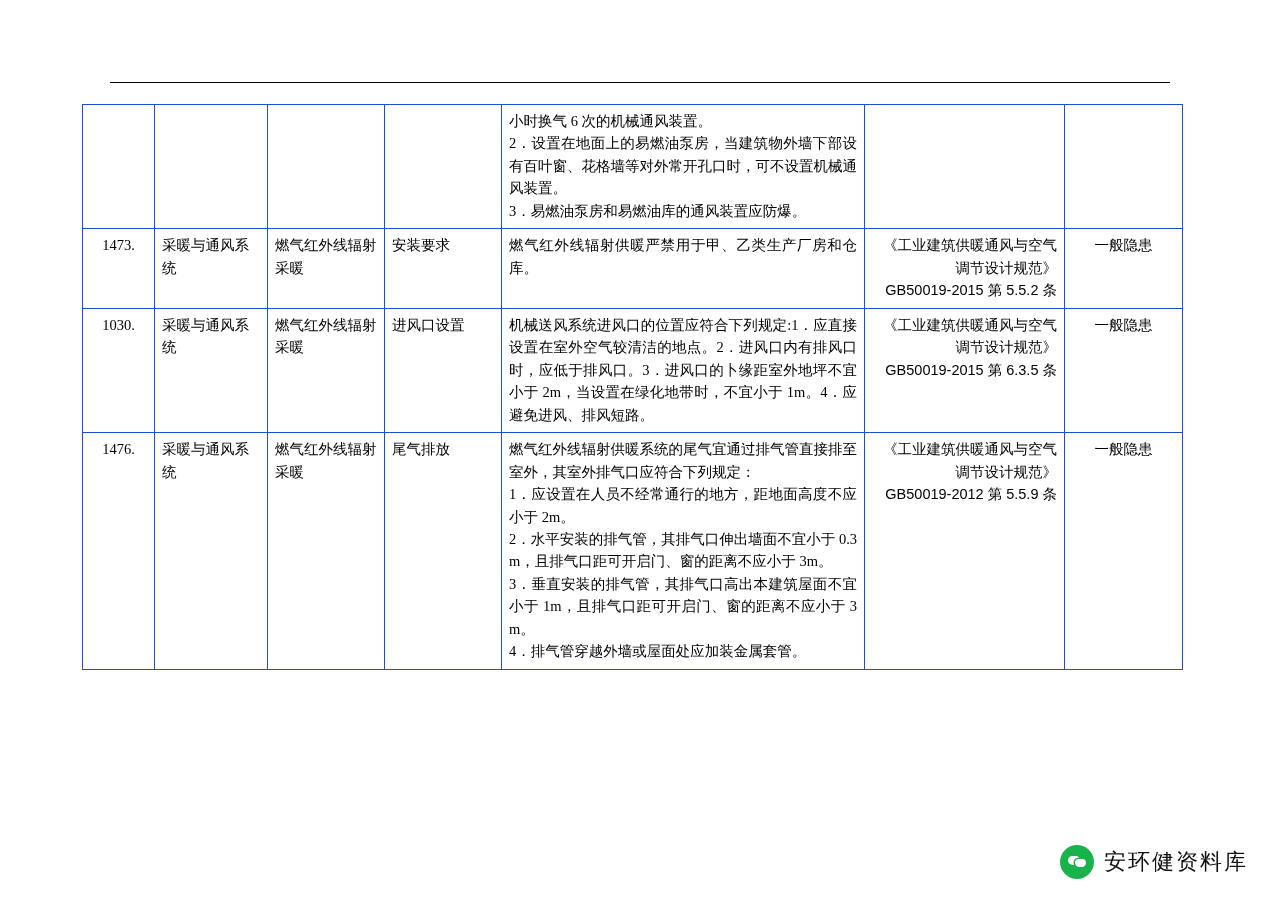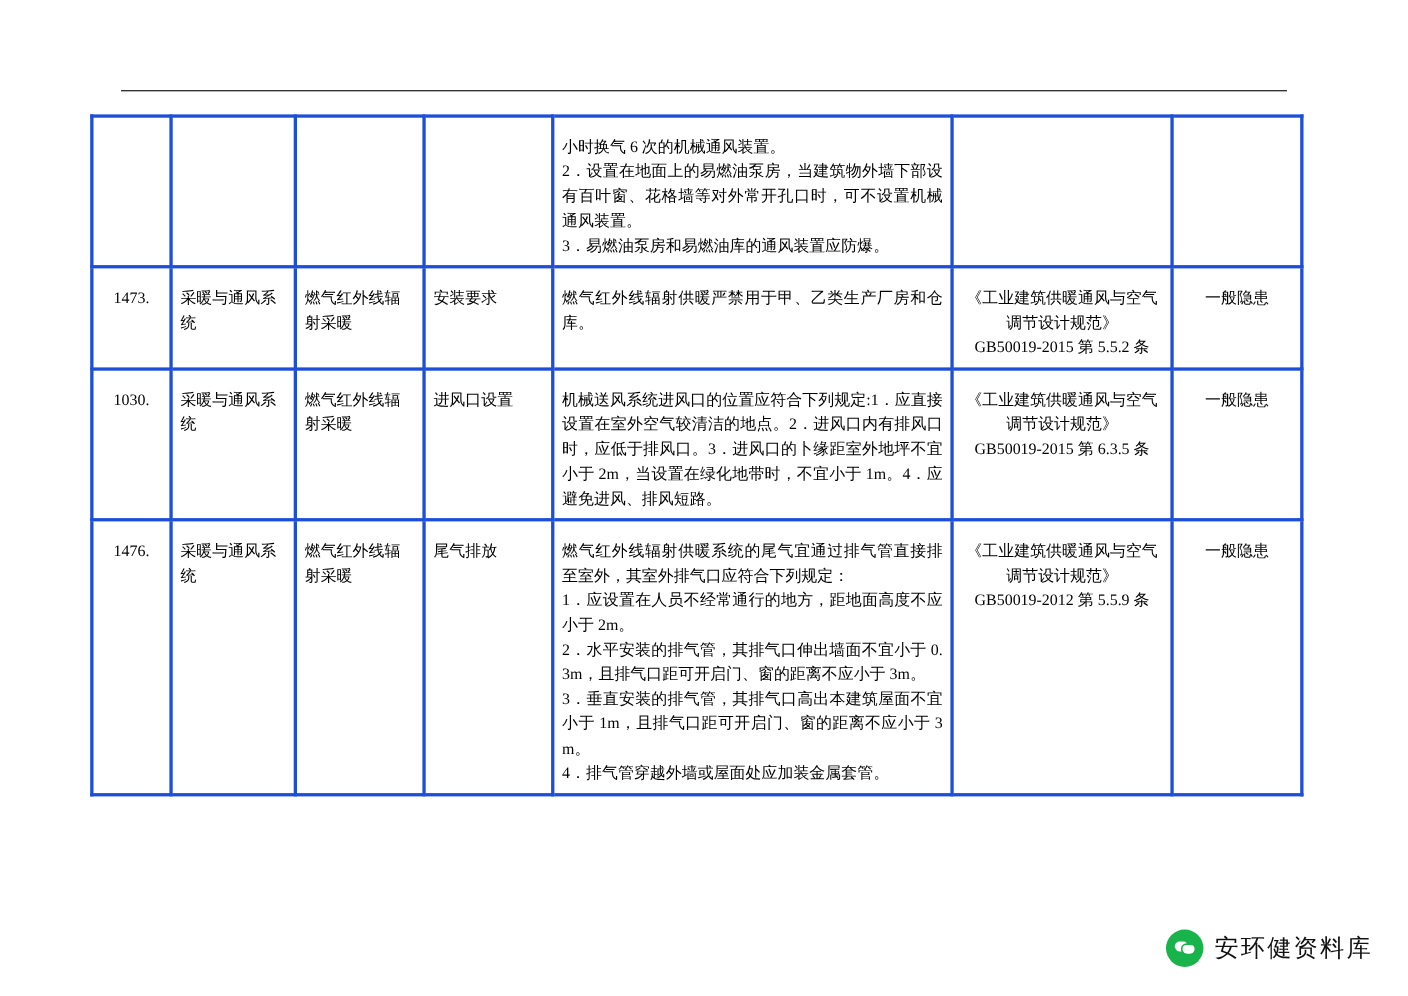--- a/index.html
+++ b/index.html
@@ -36,52 +36,52 @@
     width: 1100px;
   }
   table.doc-table {
     border-collapse: collapse;
     table-layout: fixed;
     width: 1100px;
     font-size: 14.5px;
     line-height: 1.55;
   }
   table.doc-table td {
-    border: 3px solid #1d4ed8;
-    padding: 16px 7px 6px 7px;
+    border: 1px solid #1d4ed8;
+    padding: 5px 7px 6px 7px;
     vertical-align: top;
     word-break: break-all;
   }
   col.c-no    { width: 72px; }
   col.c-sys   { width: 113px; }
   col.c-sub   { width: 117px; }
   col.c-item  { width: 117px; }
   col.c-desc  { width: 363px; }
   col.c-ref   { width: 200px; }
   col.c-level { width: 118px; }
 
   td.cell-no,
   td.cell-level {
     text-align: center;
   }
   td.cell-desc {
     text-align: justify;
     text-justify: inter-ideograph;
   }
   td.cell-ref {
-    text-align: center;
+    text-align: right;
   }
   .desc-line {
     display: block;
   }
   .ref-line {
     display: block;
   }
   .ref-code {
-    font-family: Liberation Serif, serif;
+    font-family: Liberation Sans, sans-serif;
   }
   
   tr.cont td.cell-no,
   tr.cont td.cell-sys,
   tr.cont td.cell-sub,
   tr.cell-item,
   tr.cont td.cell-item,
   tr.cont td.cell-ref,
   tr.cont td.cell-level {
     height: auto;

